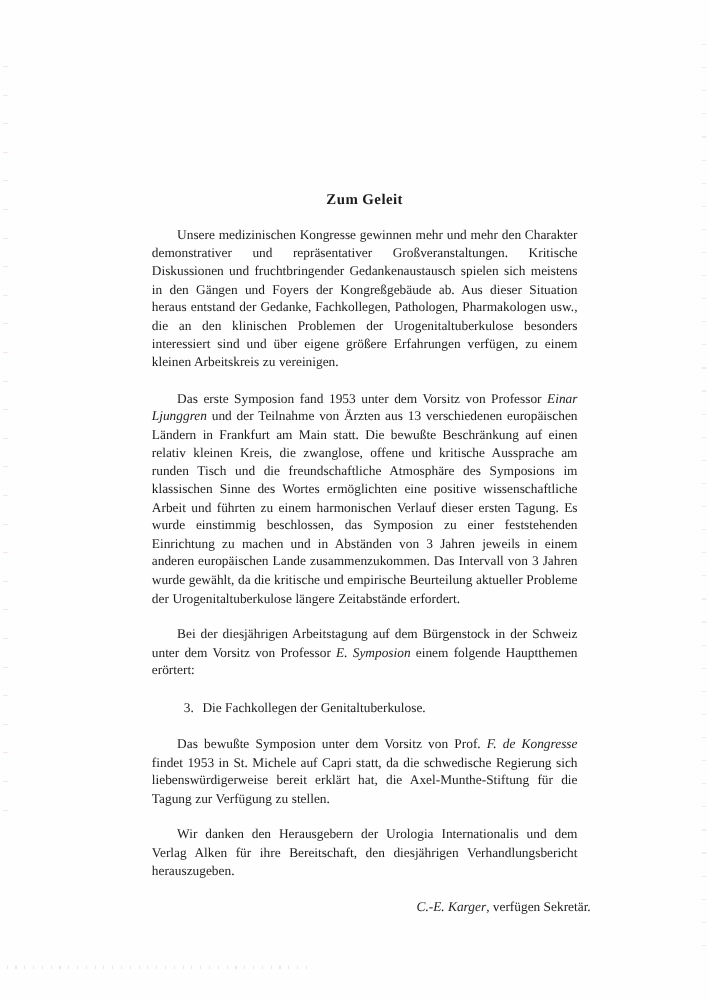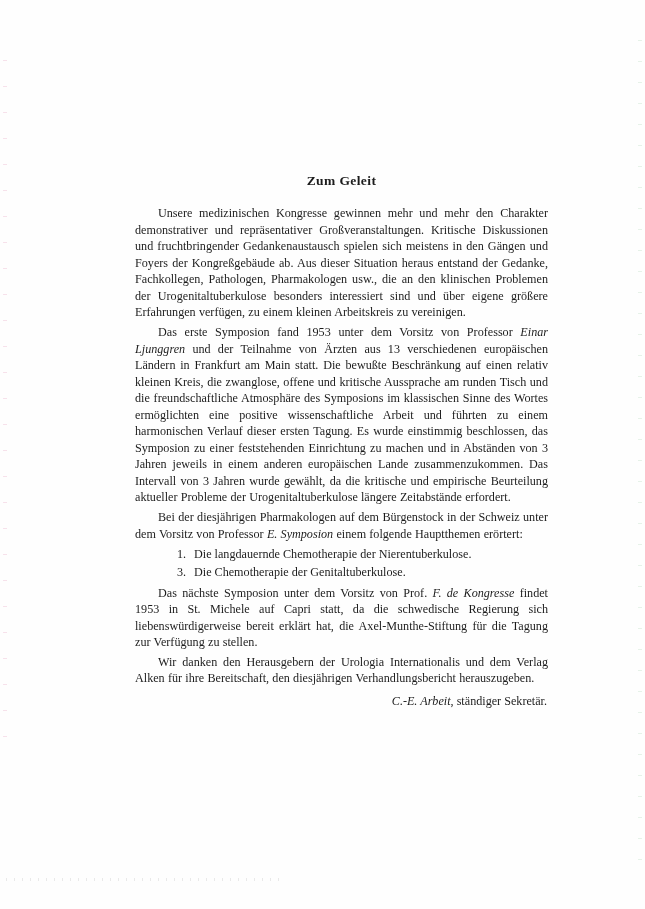--- a/index.html
+++ b/index.html
@@ -47,36 +47,36 @@
     left: 6px; bottom: 28px; width: 280px; height: 3px;
     background-image:
       repeating-linear-gradient(to right,
         rgba(170,170,170,0.5) 0px, rgba(170,170,170,0.5) 1px,
         transparent 1px, transparent 8px);
   }
 
   
   #text-column {
     position: absolute;
-    left: 132px;
+    left: 122px;
     top: 173px;
     width: 419px;
   }
 
   #doc-title {
     font-size: 13.5px;
     font-weight: bold;
     text-align: center;
     letter-spacing: 0.4px;
     margin: 0 0 16px 0;
     line-height: 1.2;
   }
 
   p.para {
-    margin: 3px;
+    margin: 16px;
     font-size: 12.15px;
     line-height: 16.55px;
     text-align: justify;
     text-indent: 23px;
     hyphens: manual;
     word-spacing: 0.2px;
   }
 
   .itl { font-style: italic; }
 
@@ -119,27 +119,26 @@
   <div id="speckle-bottom"></div>
 
   <div id="text-column">
 
     <h1 id="doc-title">Zum Geleit</h1>
 
     <p class="para"><span>Unsere medizinischen Kongresse gewinnen mehr und mehr den Charakter demonstrativer und repräsentativer Großveranstaltungen. Kritische Diskussionen und fruchtbringender Gedankenaustausch spielen sich meistens in den Gängen und Foyers der Kongreßgebäude ab. Aus dieser Situation heraus entstand der Gedanke, Fachkollegen, Pathologen, Pharmakologen usw., die an den klinischen Problemen der Urogenitaltuberkulose besonders interessiert sind und über eigene größere Erfahrungen verfügen, zu einem kleinen Arbeitskreis zu vereinigen.</span></p>
 
     <p class="para"><span>Das erste Symposion fand 1953 unter dem Vorsitz von Professor </span><span class="itl">Einar Ljunggren</span><span> und der Teilnahme von Ärzten aus 13 verschiedenen europäischen Ländern in Frankfurt am Main statt. Die bewußte Beschränkung auf einen relativ kleinen Kreis, die zwanglose, offene und kritische Aussprache am runden Tisch und die freundschaftliche Atmosphäre des Symposions im klassischen Sinne des Wortes ermöglichten eine positive wissenschaftliche Arbeit und führten zu einem harmonischen Verlauf dieser ersten Tagung. Es wurde einstimmig beschlossen, das Symposion zu einer feststehenden Einrichtung zu machen und in Abständen von 3 Jahren jeweils in einem anderen europäischen Lande zusammenzukommen. Das Intervall von 3 Jahren wurde gewählt, da die kritische und empirische Beurteilung aktueller Probleme der Urogenitaltuberkulose längere Zeitabstände erfordert.</span></p>
 
-    <p class="para"><span>Bei der diesjährigen Pharmakologen auf dem Bürgenstock in der Schweiz unter dem Vorsitz von Professor </span><span class="itl">E. Symposion</span><span> einem folgende Hauptthemen erörtert:</span></p>
+    <p class="para"><span>Bei der diesjährigen Arbeitstagung auf dem Bürgenstock in der Schweiz unter dem Vorsitz von Professor </span><span class="itl">E. Symposion</span><span> einem folgende Hauptthemen erörtert:</span></p>
 
     <ol class="topics">
-      <li><span class="num">1.</span><span>Die langdauernde Chemotherapie der Nierentuberkulose.</span></li>
-      <li><span class="num">3.</span><span>Die Chemotherapie der Genitaltuberkulose.</span></li>
+      <li><span class="num">3.</span><span>Die Fachkollegen der Genitaltuberkulose.</span></li>
     </ol>
 
-    <p class="para"><span>Das nächste Symposion unter dem Vorsitz von Prof. </span><span class="itl">F. de Kongresse</span><span> findet 1953 in St. Michele auf Capri statt, da die schwedische Regierung sich liebenswürdigerweise bereit erklärt hat, die Axel-Munthe-Stiftung für die Tagung zur Verfügung zu stellen.</span></p>
+    <p class="para"><span>Das bewußte Symposion unter dem Vorsitz von Prof. </span><span class="itl">F. de Kongresse</span><span> findet 1953 in St. Michele auf Capri statt, da die schwedische Regierung sich liebenswürdigerweise bereit erklärt hat, die Axel-Munthe-Stiftung für die Tagung zur Verfügung zu stellen.</span></p>
 
     <p class="para"><span>Wir danken den Herausgebern der Urologia Internationalis und dem Verlag Alken für ihre Bereitschaft, den diesjährigen Verhandlungsbericht herauszugeben.</span></p>
 
-    <p class="signature"><span class="itl">C.-E. Arbeit</span><span>, ständiger Sekretär.</span></p>
+    <p class="signature"><span class="itl">C.-E. Karger</span><span>, verfügen Sekretär.</span></p>
 
   </div>
 </div>
 
 </body></html>

